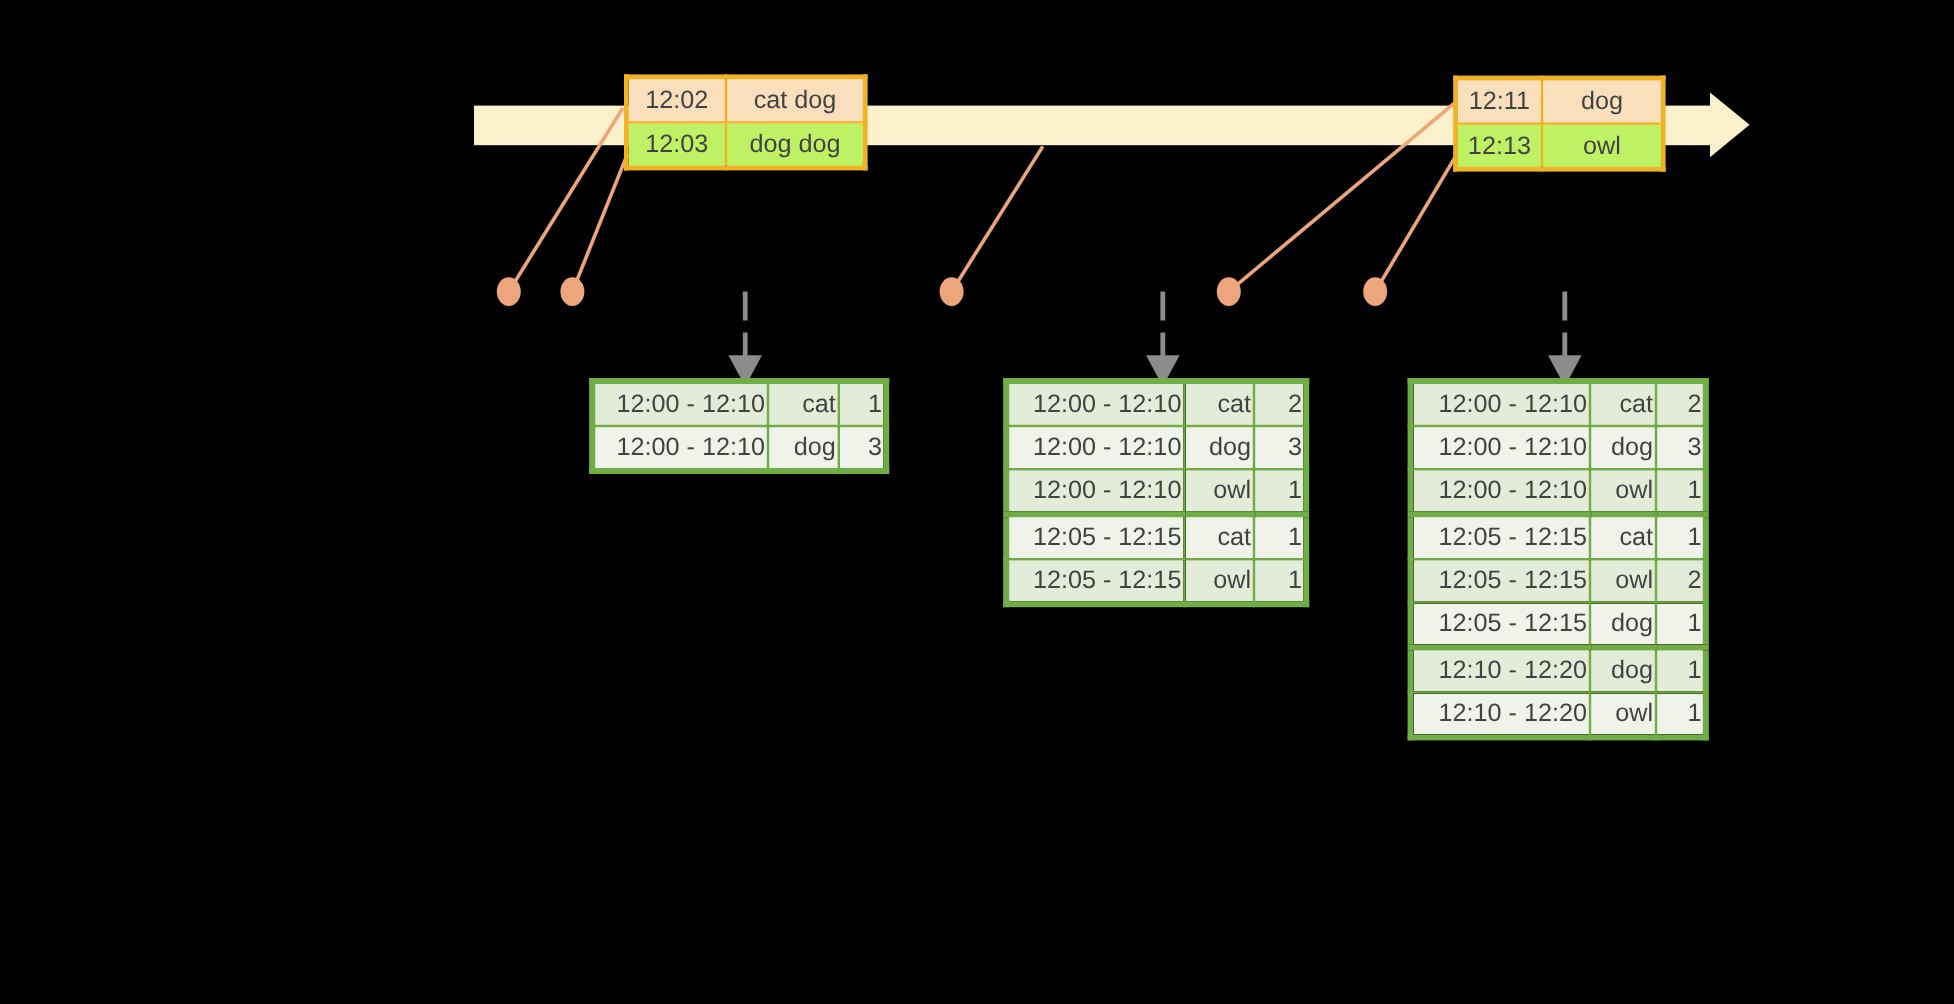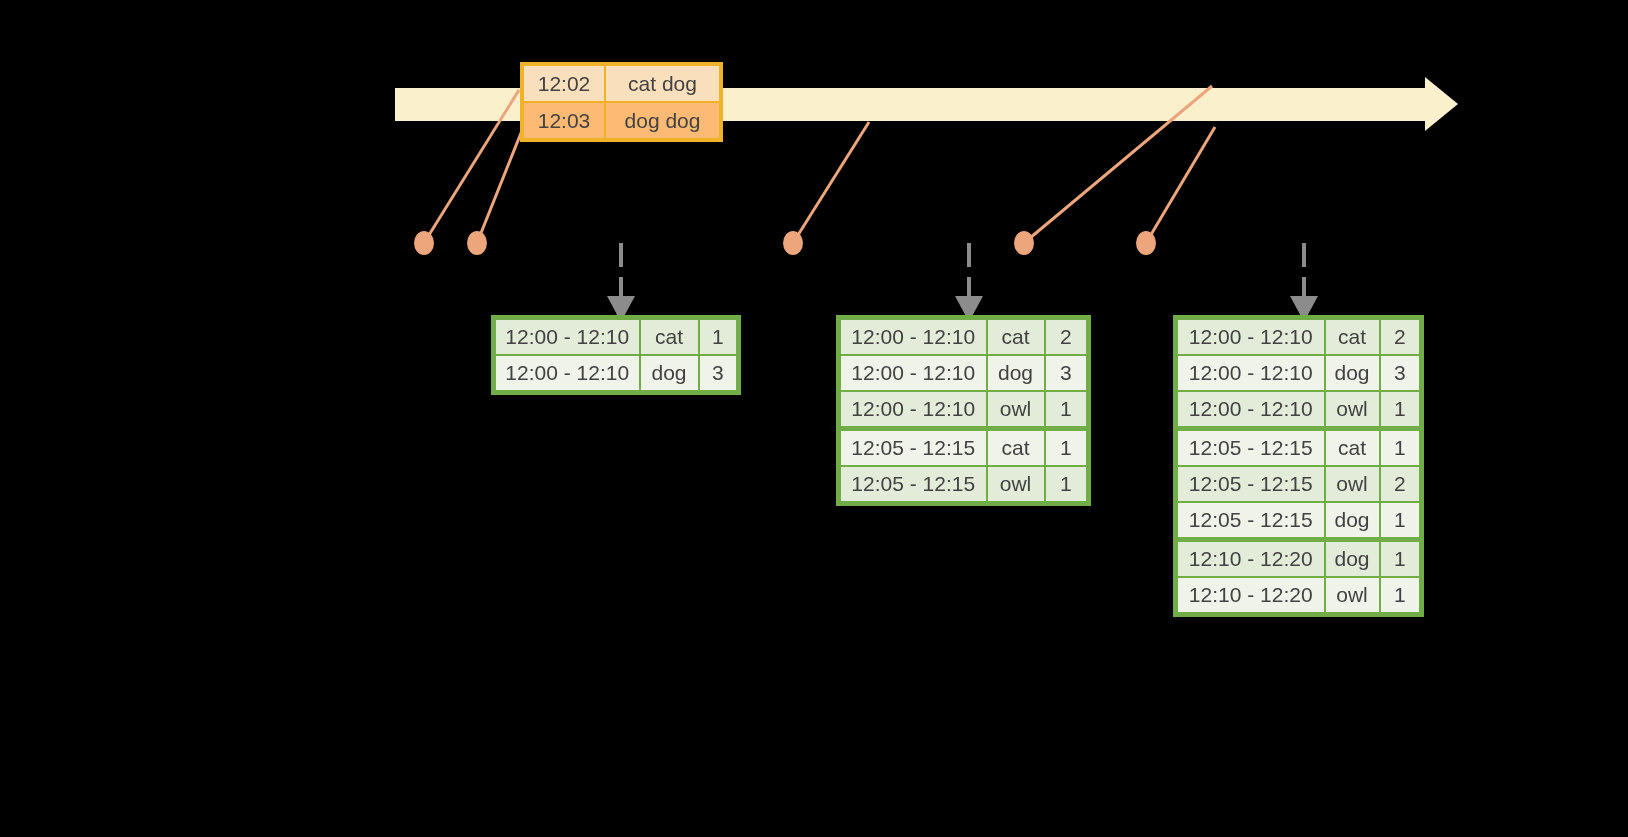--- a/index.html
+++ b/index.html
@@ -14,27 +14,27 @@
   table { border-collapse:collapse; position:absolute; table-layout:fixed; }
   td { overflow:hidden; white-space:nowrap; }
 
   
   .et { border:4px solid #F0B327; }
   .et td {
     border:2px solid #F0B327; height:33px;
     text-align:center; font-size:21px; vertical-align:middle;
   }
   .et tr.dark td  { background:#F9DFBB; }
-  .et tr.light td { background:#fdba74; }
+  .et tr.light td { background:#bef264; }
 
   
   .rt { border:5px solid #71AD47; }
   .rt td {
     border:2px solid #71AD47; height:32px;
-    text-align:center; font-size:21px; vertical-align:middle;
+    text-align:right; font-size:21px; vertical-align:middle;
   }
   .rt tr.dark td  { background:#E3ECD9; }
   .rt tr.light td { background:#EFF3EA; }
   .rt tr.grp td   { border-top-width:5px; }
 </style>
 </head>
 <body>
 
 <div class="stage">
 
@@ -82,20 +82,36 @@
       <td>cat dog</td>
     </tr>
     <tr class="light">
       <td>12:03</td>
       <td>dog dog</td>
     </tr>
   </tbody>
     </table>
 
 
+  <table class="et" style="left:1211px; top:63px;">
+    <colgroup>
+        <col style="width:72px">
+        <col style="width:101px">
+      </colgroup>
+    <tbody>
+        <tr class="dark">
+      <td>12:11</td>
+      <td>dog</td>
+    </tr>
+    <tr class="light">
+      <td>12:13</td>
+      <td>owl</td>
+    </tr>
+  </tbody>
+    </table>
 
   <table class="rt" style="left:491px; top:315px;">
     <colgroup>
         <col style="width:146px">
         <col style="width:59px">
         <col style="width:40px">
       </colgroup>
     <tbody>
         <tr class="dark">
       <td>12:00 - 12:10</td>

